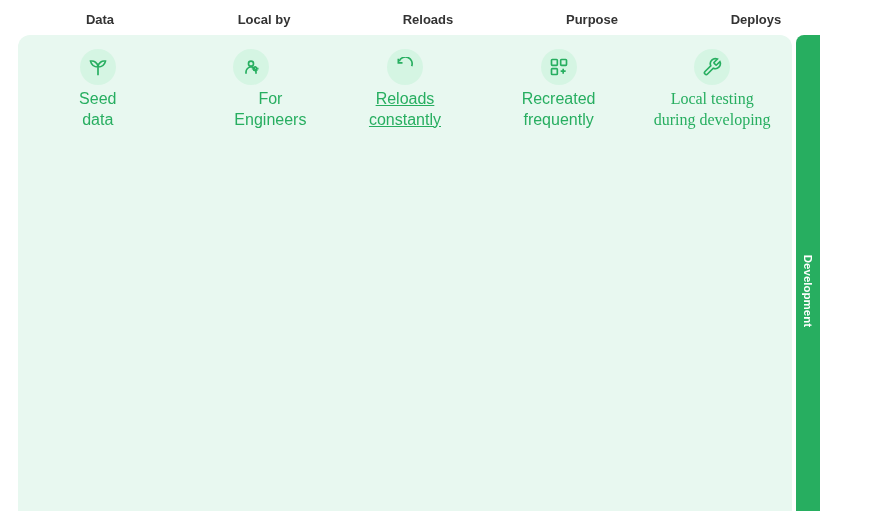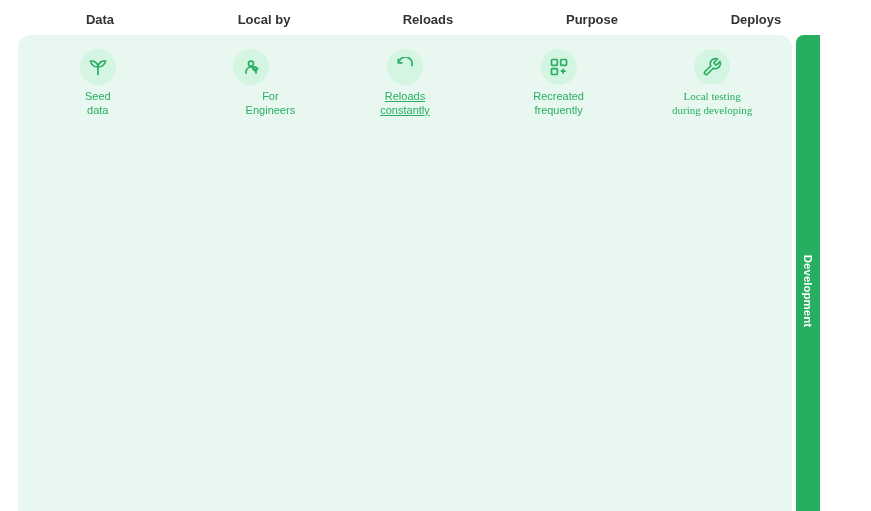--- a/index.html
+++ b/index.html
@@ -82,21 +82,21 @@
       background: white;
       display: flex;
       align-items: center;
       justify-content: center;
       margin-bottom: 4px;
       font-size: 16px;
       flex-shrink: 0;
     }
 
     .cell-label {
-      font-size: 11px;
+      font-size: 16px;
       line-height: 1.3;
       color: #555;
     }
 
     
     .env-label-container {
       display: flex;
       align-items: center;
       margin-left: 4px;
       width: 42px;

